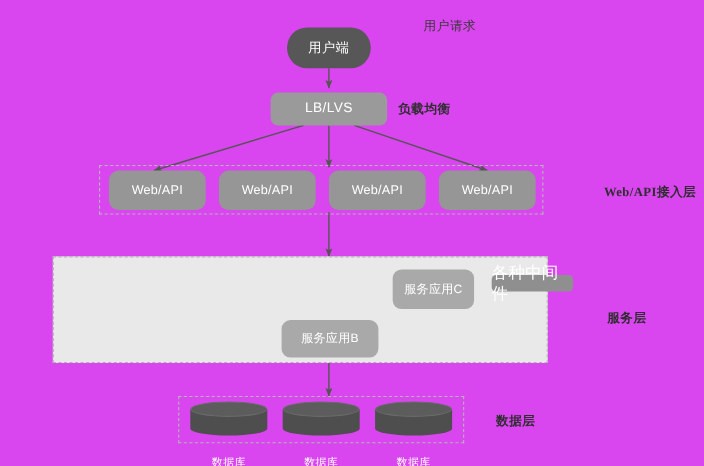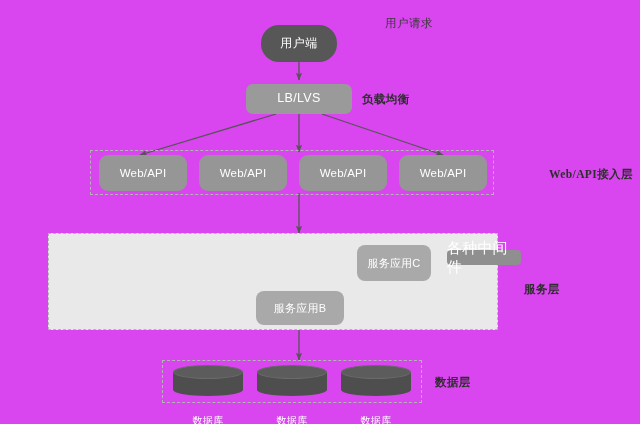--- a/index.html
+++ b/index.html
@@ -185,35 +185,35 @@
 
   <div class="side-label" style="left:505px; top:167px;margin-left:44px;">Web/API接入层</div>
 
   <div class="dashed-zone zone-filled" style="left:48px; top:233px; width:450px; height:97px;"></div>
 
   <div class="node svc-node" style="left:256px; top:291px; width:88px; height:34px;">服务应用B</div>
   <div class="node svc-node" style="left:357px; top:245px; width:74px; height:36px;">服务应用C</div>
 
   <div class="badge" style="left:447px; top:250px; width:74px; height:15px;">各种中间件</div>
 
-  <div class="side-label" style="left:524px; top:282px;">服务层</div>
+  <div class="side-label" style="left:552px; top:282px;">服务层</div>
 
   <div class="dashed-zone zone-plain" style="left:162px; top:360px; width:260px; height:43px;"></div>
 
   <div class="db-node" style="left:173px; top:365px; width:70px; height:32px;">
     <div class="db-body"></div>
     <div class="db-top"></div>
     <div class="db-text">数据库</div>
   </div>
   <div class="db-node" style="left:257px; top:365px; width:70px; height:32px;">
     <div class="db-body"></div>
     <div class="db-top"></div>
     <div class="db-text">数据库</div>
   </div>
   <div class="db-node" style="left:341px; top:365px; width:70px; height:32px;">
     <div class="db-body"></div>
     <div class="db-top"></div>
     <div class="db-text">数据库</div>
   </div>
 
-  <div class="side-label" style="left:435px; top:375px;">数据层</div>
+  <div class="side-label" style="left:451px; top:375px;">数据层</div>
 
 </div>
 
 </body></html>

